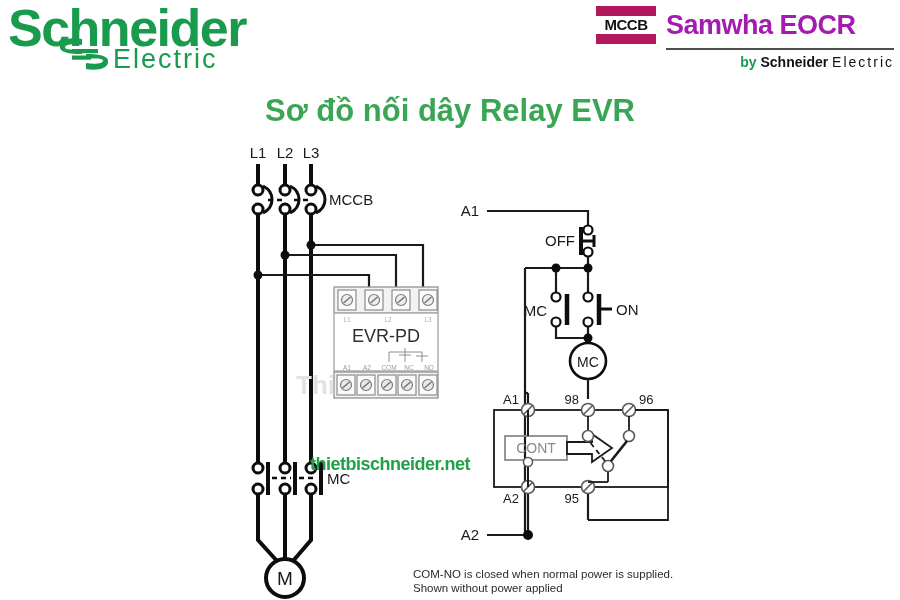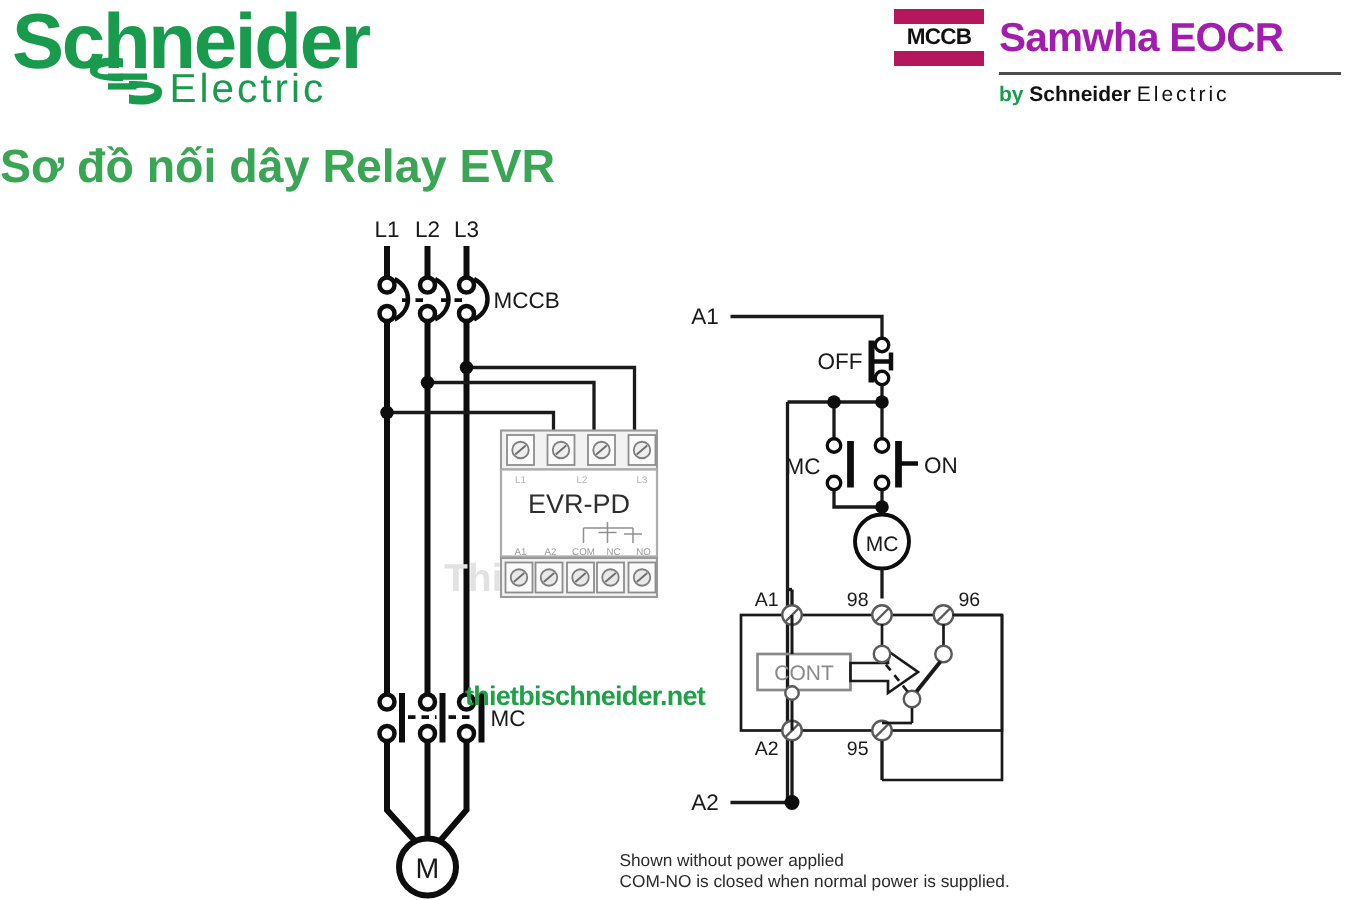--- a/index.html
+++ b/index.html
@@ -43,31 +43,31 @@
     line-height:20px;letter-spacing:-0.5px;
   }
   .samwha{
     position:absolute;left:70px;top:0px;
     font-family:"Liberation Sans", sans-serif;
     font-weight:bold;font-size:27px;color:#a21caf;
     line-height:42px;letter-spacing:-0.5px;white-space:nowrap;
   }
   .eocr-rule{position:absolute;left:70px;top:44px;width:228px;height:2px;background:#4d4d4d;}
   .eocr-sub{
-    position:absolute;left:70px;top:47px;width:228px;text-align:left;
+    position:absolute;left:70px;top:47px;width:228px;text-align:right;
     font-family:"Liberation Sans", sans-serif;font-size:14px;line-height:22px;
     white-space:nowrap;
   }
   .eocr-sub .by{color:#199b4e;font-weight:bold;}
   .eocr-sub .sn{color:#111;font-weight:bold;}
   .eocr-sub .el{color:#111;letter-spacing:2px;}
 
   
   .diagram-title{
-    position:absolute;left:0;top:93px;width:900px;text-align:left;
+    position:absolute;left:0;top:93px;width:900px;text-align:center;
     font-family:"Liberation Sans", sans-serif;
     font-weight:bold;font-size:31px;color:#3aa655;
     letter-spacing:0px;
   }
 
   
   .schematic{position:absolute;left:0;top:0;width:900px;height:600px;}
 
   
   .wm-faint{
@@ -386,17 +386,17 @@
       <text x="470" y="540" font-size="15" fill="#1a1a1a" text-anchor="middle">A2</text>
       <line x1="487" y1="535" x2="528" y2="535" stroke="#1a1a1a" stroke-width="2.2"></line>
       <circle cx="528" cy="535" r="5" fill="#0d0d0d"></circle>
     </g>
   </svg>
 
   <div class="wm-faint">Thi</div>
   <div class="wm-main">thietbischneider.net</div>
 
   <div class="footer-note">
+    <div>COM-NO is closed when normal power is supplied.</div>
     <div>Shown without power applied</div>
-    <div>COM-NO is closed when normal power is supplied.</div>
   </div>
 
 </div>
 
 </body></html>

